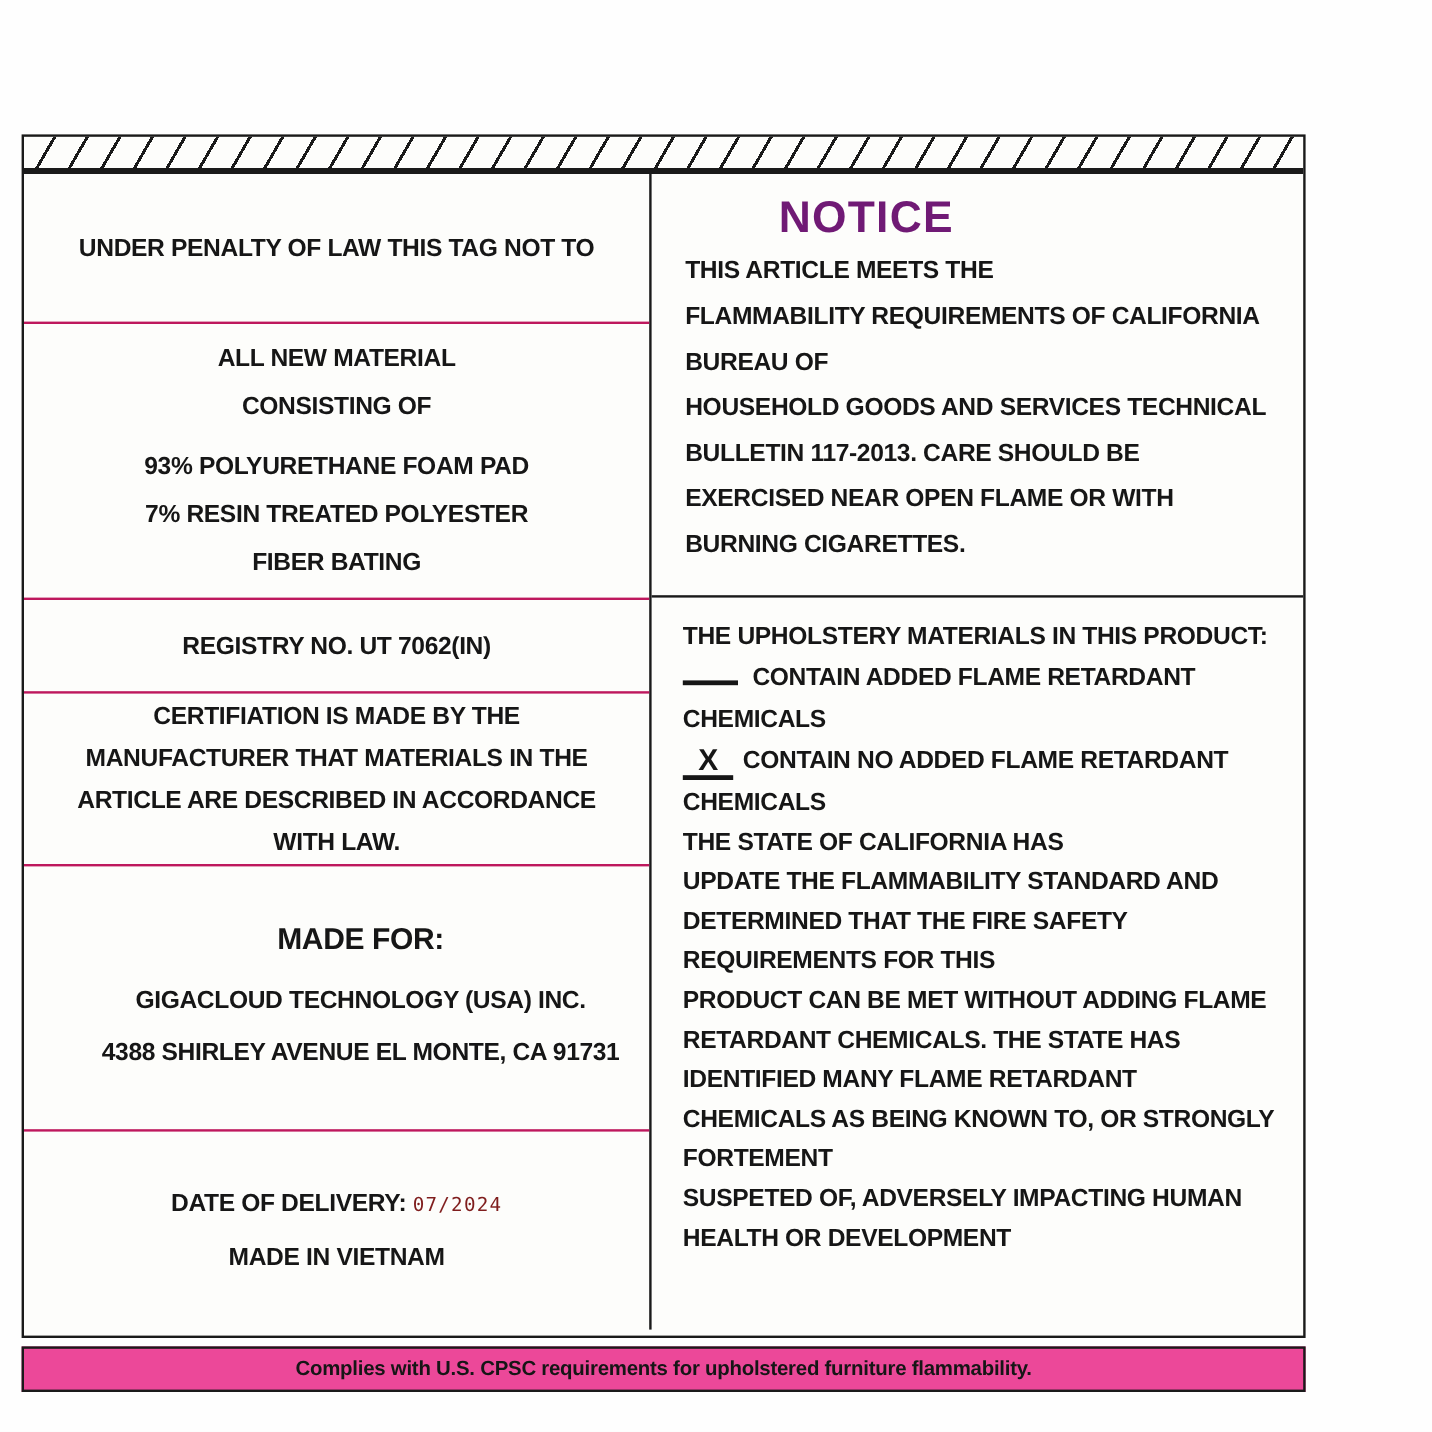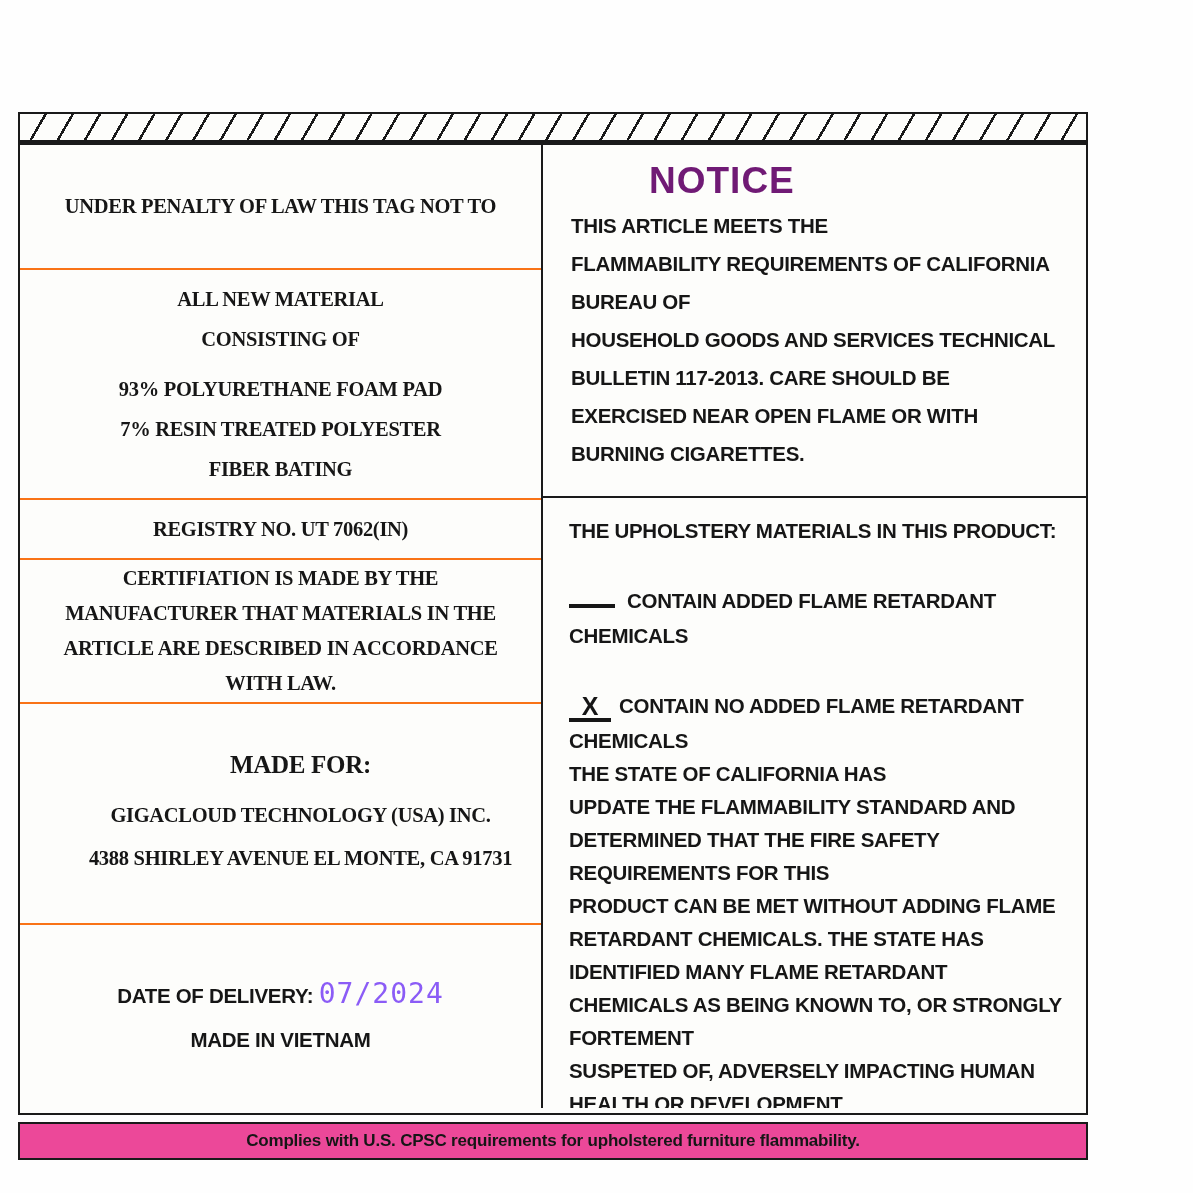--- a/index.html
+++ b/index.html
@@ -16,44 +16,44 @@
     background:repeating-linear-gradient(120deg,
       rgba(0,0,0,0) 0px, rgba(0,0,0,0) 21px,
       #1a1a1a 21px, #1a1a1a 23.5px);
   }
   .cols { display:flex; height:963px; }
   .col-left { width:523px; border-right:2px solid #1a1a1a; display:flex; flex-direction:column; }
   .col-right { flex:1; display:flex; flex-direction:column; }
 
   .row { display:flex; flex-direction:column; align-items:center; justify-content:center;
          text-align:center; overflow:hidden; }
-  .hr { border-bottom:2px solid #f97316;font-family:Liberation Serif, serif; }
-  .r1 { height:125px; } .r2 { height:230px; } .r3 { height:60px; }
+  .hr { border-bottom:2px solid #be185d; }
+  .r1 { height:125px; } .r2 { height:230px; } .r3 { height:78px; }
   .r4 { height:144px; } .r5 { height:221px;padding-left:40px; } .r6 { flex:1; }
 
   .t  { font-weight:700; color:#161616; letter-spacing:-0.3px; white-space:nowrap; }
   .lh35 { font-size:20.5px; line-height:35px; }
   .lh40 { font-size:20.5px; line-height:40px; }
   .gap-after { margin-bottom:10px; }
 
   .madefor-h { font-size:25px; line-height:34px; margin-bottom:12px; }
   .lh43 { font-size:20.5px; line-height:43px; }
   .lh44 { font-size:20.5px; line-height:44px; }
   .date-val { font-family:"DejaVu Sans Mono", monospace; font-weight:400;
-              font-size:28px; letter-spacing:1px; color:#8b5cf6; }
+              font-size:16px; letter-spacing:1px; color:#7f1d1d; }
 
   .cell-notice { height:353px; border-bottom:2px solid #1a1a1a;
                  padding:14px 6px 0 28px; overflow:hidden; }
   .notice-title { font-size:37px; line-height:44px; font-weight:700; color:#701a75;
                   padding-left:78px; letter-spacing:1px; margin-bottom:4px; }
   .nline { font-size:20.5px; line-height:38px; }
 
   .cell-uph { flex:1; padding:16px 4px 0 26px; overflow:hidden; }
   .uline { font-size:20.5px; line-height:33px; }
-  .opt   { line-height:36px;margin-top:36px; }
+  .opt   { line-height:36px; }
   .blank { display:inline-block; width:46px; height:13px;
            border-bottom:4px solid #161616; margin-right:12px; }
   .xmark { display:inline-block; min-width:42px; text-align:center;
            border-bottom:4px solid #161616; font-size:25px; line-height:23px;
            font-weight:700; margin-right:8px; transform:translateY(2px); }
 
   .footer-strip {
     position:absolute; left:18px; top:1122px; width:1070px; height:38px;
     border:2px solid #1a1a1a; background:#ec4899;
     display:flex; align-items:center; justify-content:center;

